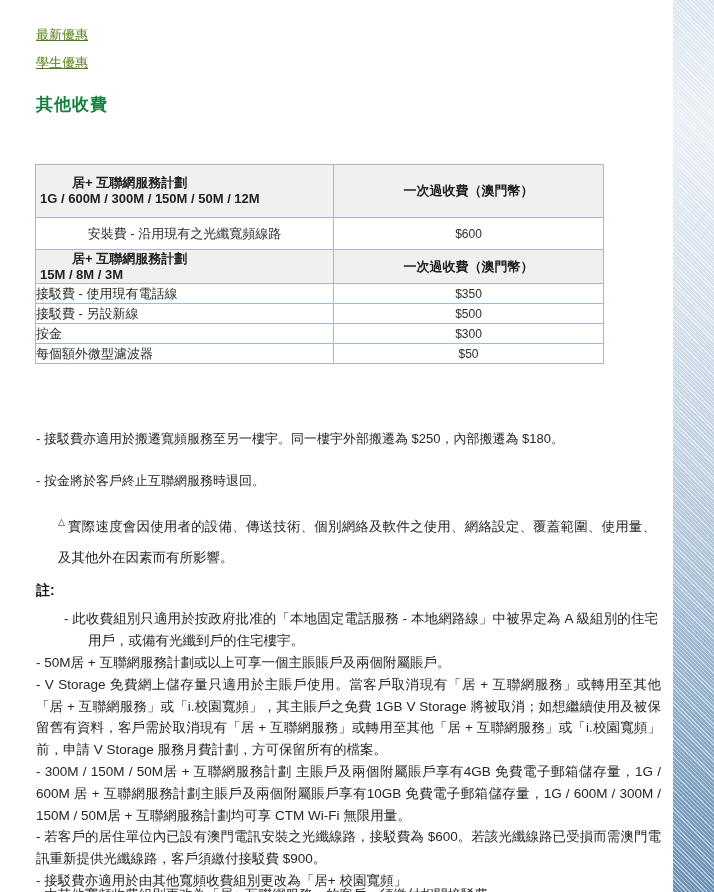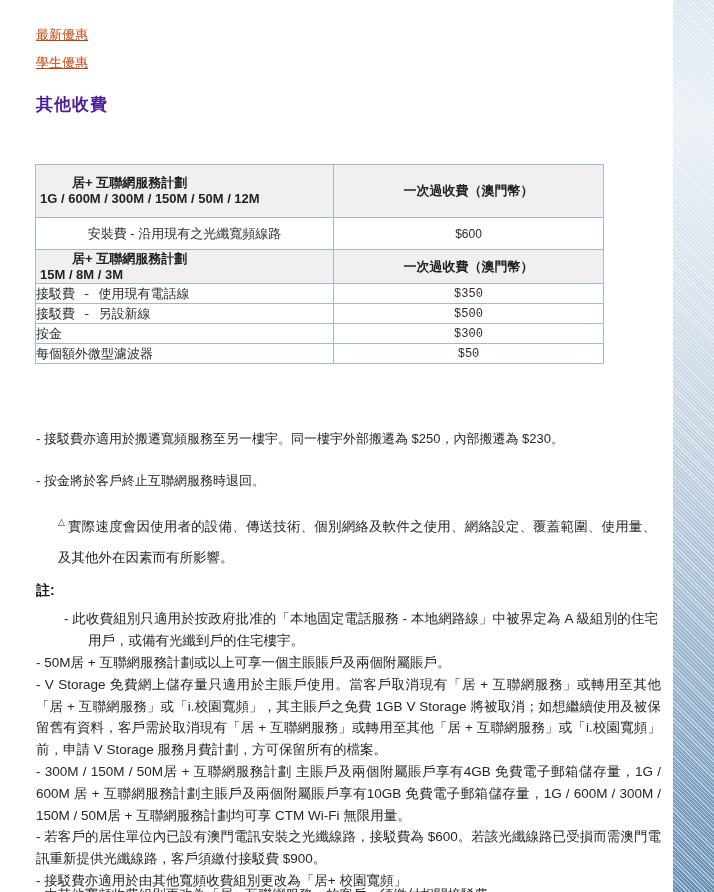--- a/index.html
+++ b/index.html
@@ -8,35 +8,35 @@
     font-family:"Liberation Sans","DejaVu Sans",sans-serif;color:#262626;
   }
   
   .stripe-band{
     position:absolute;top:0;right:0;width:41px;height:892px;
     background:
       repeating-linear-gradient(45deg, rgba(255,255,255,.5) 0 1px, rgba(255,255,255,0) 1px 3px),
       linear-gradient(180deg,#dce6f0 0%,#e9eff5 13%,#d5e0eb 35%,#bccdde 55%,#93b0cb 78%,#6990b4 100%);
   }
   .links{position:absolute;top:25px;left:36px;}
-  .doc-link{display:block;color:#c2410c;text-decoration:underline;font-size:13px;line-height:20px;margin-bottom:8px;cursor:pointer;}
-  .heading{position:absolute;top:93px;left:36px;font-size:17px;font-weight:bold;color:#4c1d95;letter-spacing:1px;}
+  .doc-link{display:block;color:#4d7c0f;text-decoration:underline;font-size:13px;line-height:20px;margin-bottom:8px;cursor:pointer;}
+  .heading{position:absolute;top:93px;left:36px;font-size:17px;font-weight:bold;color:#15803d;letter-spacing:1px;}
 
   
   table.price{position:absolute;top:164px;left:35px;width:568px;border-collapse:collapse;table-layout:fixed;font-size:13px;color:#2b2b2b;}
   table.price td{border:1px solid #9fbad7;vertical-align:middle;padding:0;}
   td.c1{width:297px;}
   td.c2{width:269px;text-align:center;}
   .hdr{background:#f1f0ee;font-weight:bold;color:#222;}
   .hdr .plan{display:block;padding-left:36px;line-height:16px;}
   .hdr .speeds{display:block;padding-left:4px;line-height:16px;font-weight:bold;}
   tr.h1 td{height:52px;}
   tr.h2 td{height:33px;}
   tr.r-lg td{height:31px;}
-  tr.r-sm td{height:19px;font-family:Liberation Mono, monospace;}
+  tr.r-sm td{height:19px;}
   .item-lg{padding-left:20px;text-align:center;}
   .item-sm{padding-left:8px;}
   .fee{font-size:12px;}
 
   .note-line{position:absolute;left:36px;width:624px;font-size:13px;line-height:18px;}
   .n1{top:430px;} .n2{top:472px;}
 
   .disclaimer{position:absolute;top:507px;left:58px;width:598px;font-size:13.5px;line-height:31px;text-align:justify;}
   .disclaimer sup{font-size:9px;vertical-align:6px;margin-right:3px;}
 
@@ -96,21 +96,21 @@
         <td class="c1 item-sm">按金</td>
         <td class="c2 fee">$300</td>
       </tr>
       <tr class="r-sm">
         <td class="c1 item-sm">每個額外微型濾波器</td>
         <td class="c2 fee">$50</td>
       </tr>
     </tbody>
   </table>
 
-  <div class="note-line n1">- 接駁費亦適用於搬遷寬頻服務至另一樓宇。同一樓宇外部搬遷為 $250，內部搬遷為 $230。</div>
+  <div class="note-line n1">- 接駁費亦適用於搬遷寬頻服務至另一樓宇。同一樓宇外部搬遷為 $250，內部搬遷為 $180。</div>
   <div class="note-line n2">- 按金將於客戶終止互聯網服務時退回。</div>
 
   <div class="disclaimer">
     <sup>△</sup><span>實際速度會因使用者的設備、傳送技術、個別網絡及軟件之使用、網絡設定、覆蓋範圍、使用量、及其他外在因素而有所影響。</span>
   </div>
 
   <div class="remarks-title">註:</div>
 
   <div class="classified-note">- 此收費組別只適用於按政府批准的「本地固定電話服務 - 本地網路線」中被界定為 A 級組別的住宅用戶，或備有光纖到戶的住宅樓宇。</div>
 

